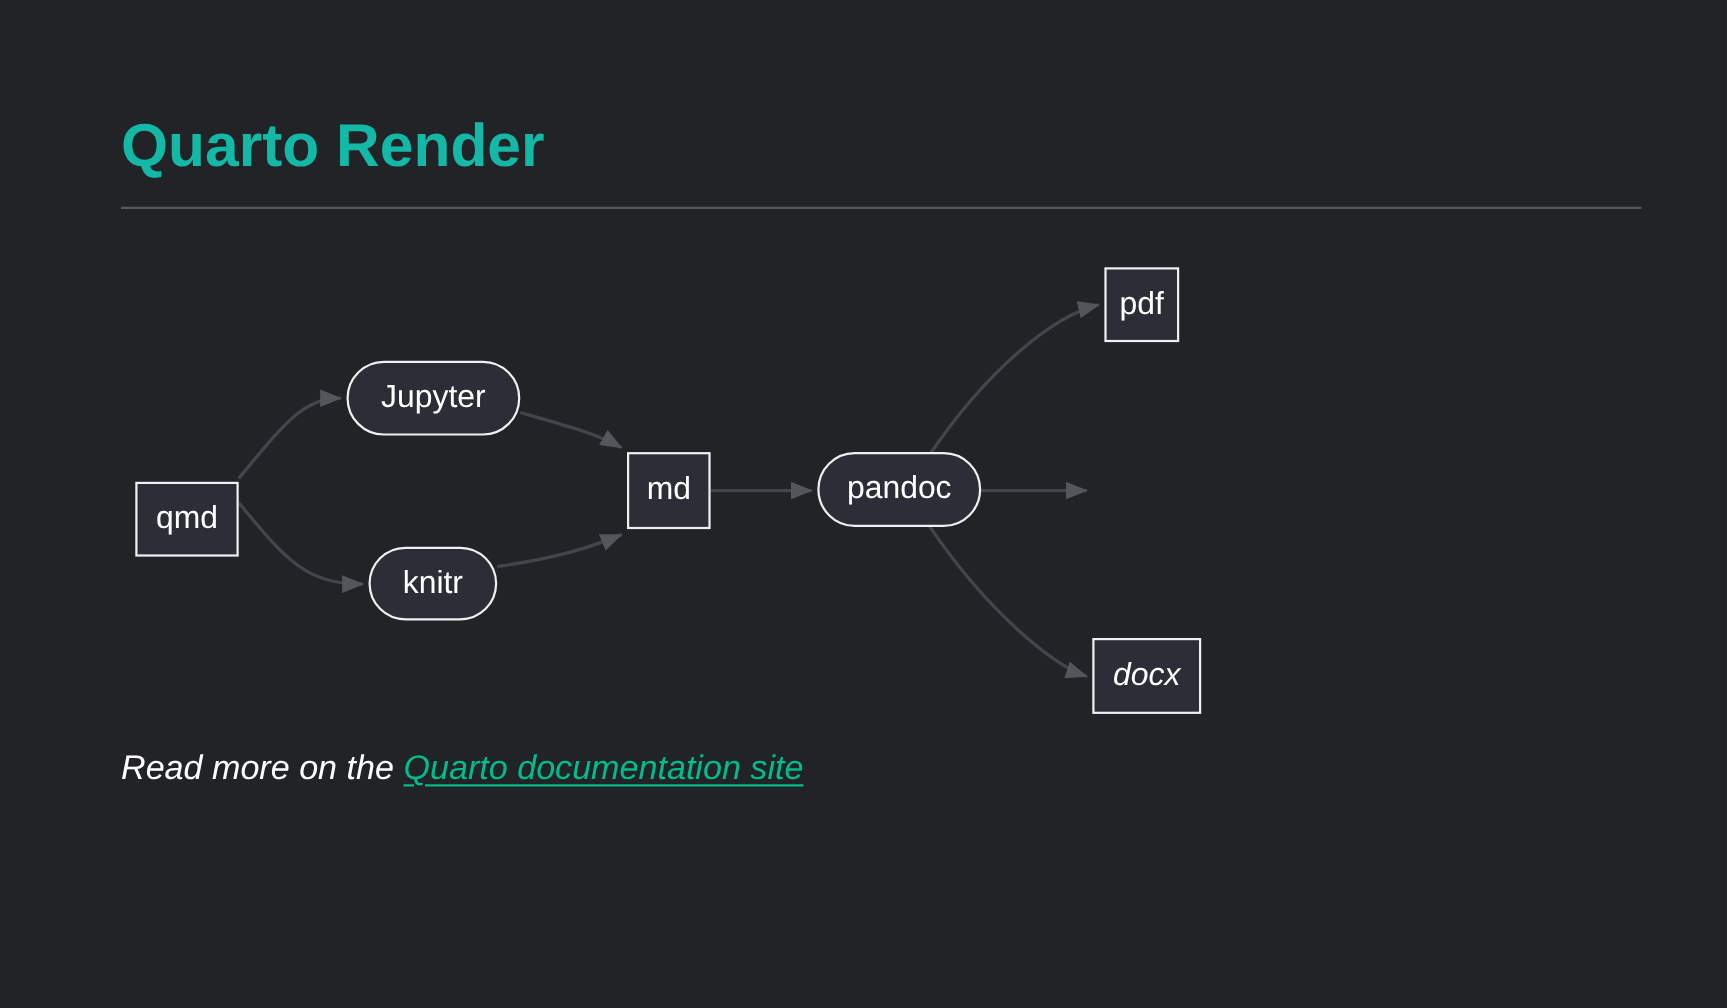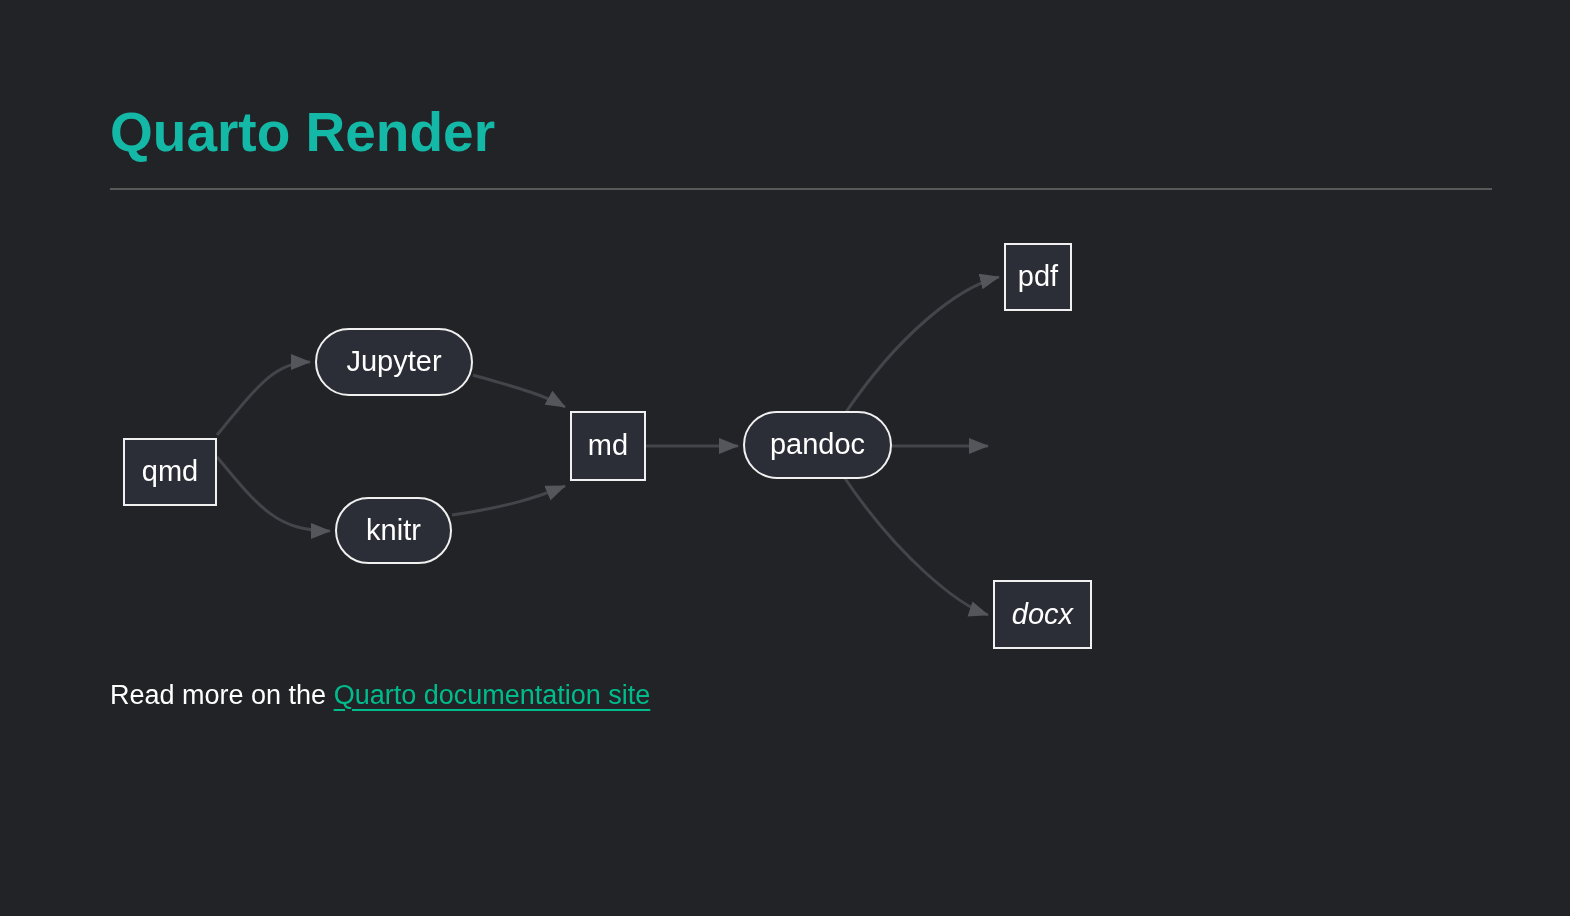--- a/index.html
+++ b/index.html
@@ -64,23 +64,24 @@
   .node-qmd    { left: 13px;  top: 187px; width: 94px;  height: 68px; margin-top: 26px; }
   .node-jupyter{ left: 205px; top: 103px; width: 158px; height: 68px; }
   .node-knitr  { left: 225px; top: 272px; width: 117px; height: 67px; }
   .node-md     { left: 460px; top: 186px; width: 76px;  height: 70px; }
   .node-pandoc { left: 633px; top: 186px; width: 149px; height: 68px; }
   .node-pdf    { left: 894px; top: 18px;  width: 68px;  height: 68px; }
   .node-html   { left: 884px; top: 186px; width: 96px;  height: 70px; }
   .node-docx   { left: 883px; top: 355px; width: 99px;  height: 69px; font-style: italic; }
   p.read-more {
     margin: 14px 0 0 0;
-    font-size: 27px;
+    font-size: 31px;
     line-height: 1.25;
     color: #ffffff;
+    font-style: italic;
   }
   p.read-more a {
     color: #00bc8c;
     text-decoration: underline;
     text-decoration-thickness: 2px;
     text-underline-offset: 5px;
     cursor: pointer;
   }
 </style>
 </head>

